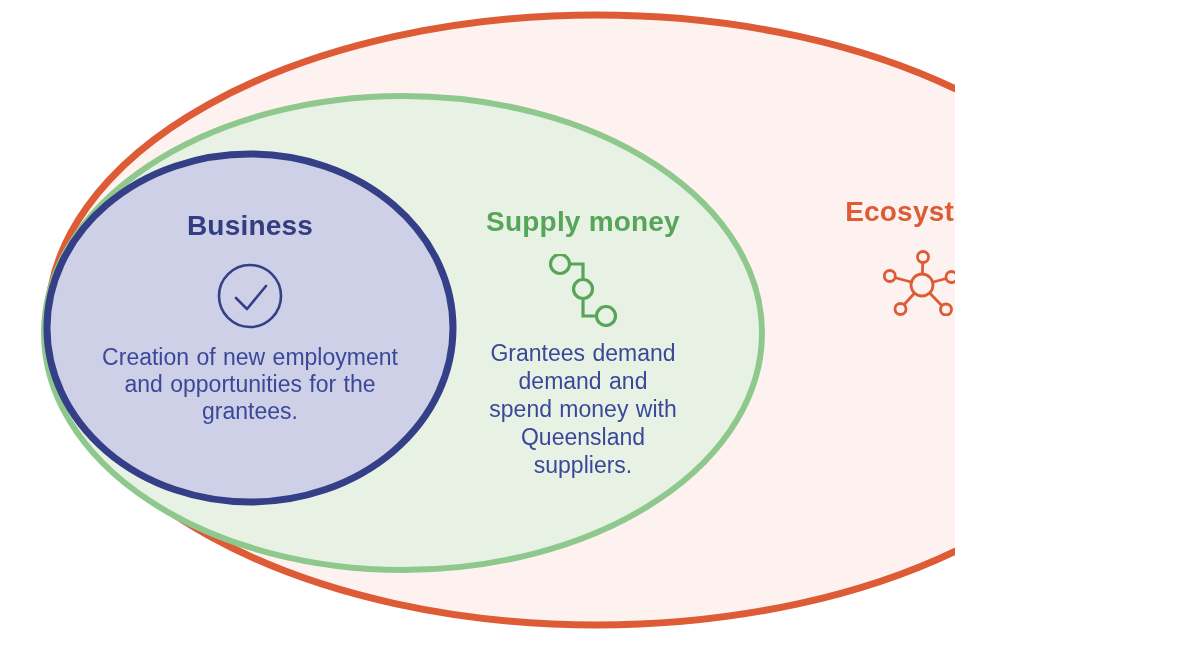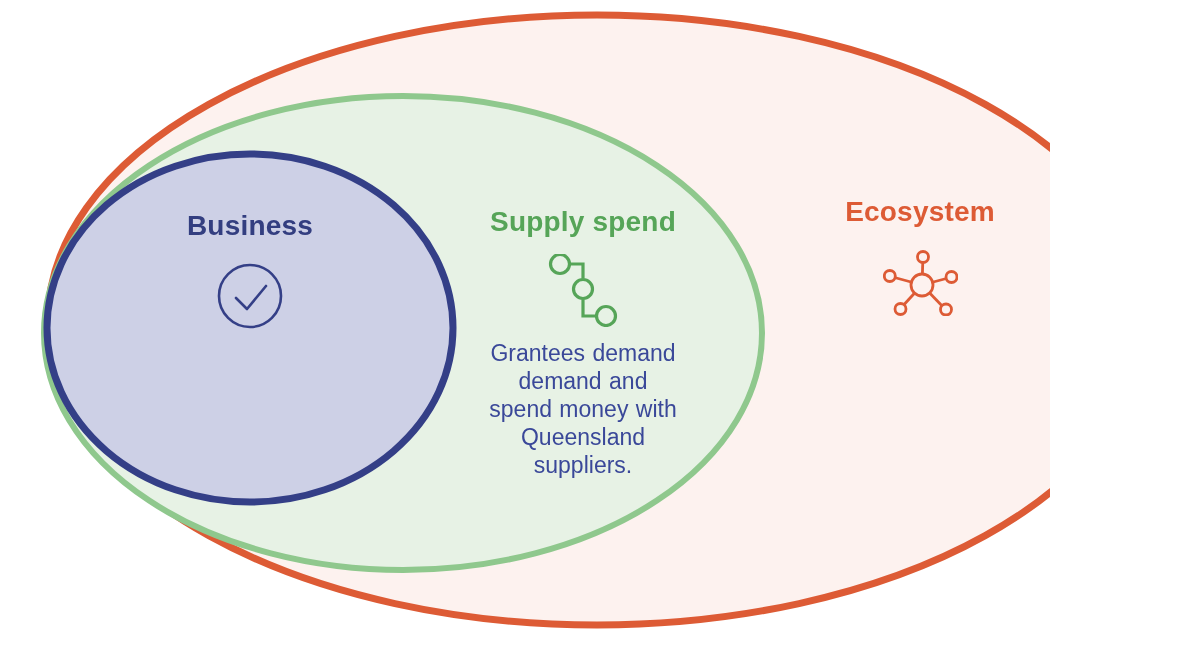--- a/index.html
+++ b/index.html
@@ -3,21 +3,21 @@
 <meta charset="utf-8">
 <style>
   html, body {
     margin: 0;
     padding: 0;
     background: #ffffff;
     font-family: "Liberation Sans", sans-serif;
   }
   #canvas {
     position: relative;
-    width: 1050px;
+    width: 955px;
     height: 650px;
     background: #ffffff;
     overflow: hidden;
   }
   #venn-svg {
     position: absolute;
     left: 0;
     top: 0;
     width: 1196px;
     height: 650px;
@@ -109,24 +109,27 @@
     <ellipse class="ellipse-supply" cx="403" cy="333" rx="359" ry="237"></ellipse>
     <ellipse class="ellipse-business" cx="250" cy="328" rx="203" ry="174"></ellipse>
   </svg>
 
   <div class="section" id="section-business">
     <div class="section-title title-business">Business</div>
     <svg class="section-icon icon-business" width="68" height="68" viewBox="0 0 68 68" aria-hidden="true">
       <circle class="check-icon-stroke" cx="34" cy="34" r="31"></circle>
       <path class="check-icon-stroke" d="M20 36 L31 47 L50 24"></path>
     </svg>
+    <div class="section-desc desc-business">Creation of new employment
+and opportunities for the
+grantees.</div>
   </div>
 
   <div class="section" id="section-supply">
-    <div class="section-title title-supply">Supply spend</div>
+    <div class="section-title title-supply">Supply money</div>
     <svg class="section-icon icon-supply" width="72" height="73" viewBox="0 0 72 73" aria-hidden="true">
       <path class="chain-line" d="M22.5 10 L36 10 L36 24.5"></path>
       <path class="chain-line" d="M36 45.5 L36 62 L49.5 62"></path>
       <circle class="chain-node" cx="13" cy="10" r="9.5"></circle>
       <circle class="chain-node" cx="36" cy="35" r="9.5"></circle>
       <circle class="chain-node" cx="59" cy="62" r="9.5"></circle>
     </svg>
     <div class="section-desc desc-supply">Grantees demand
 demand and
 spend money with

